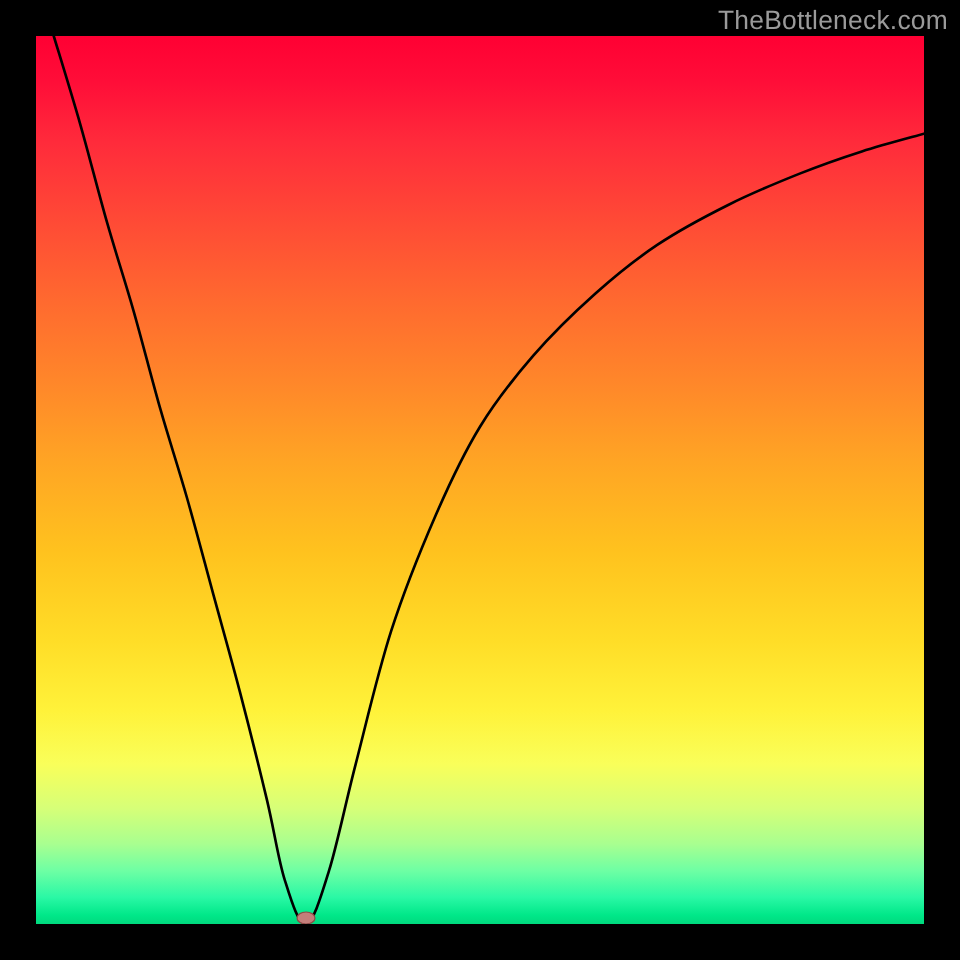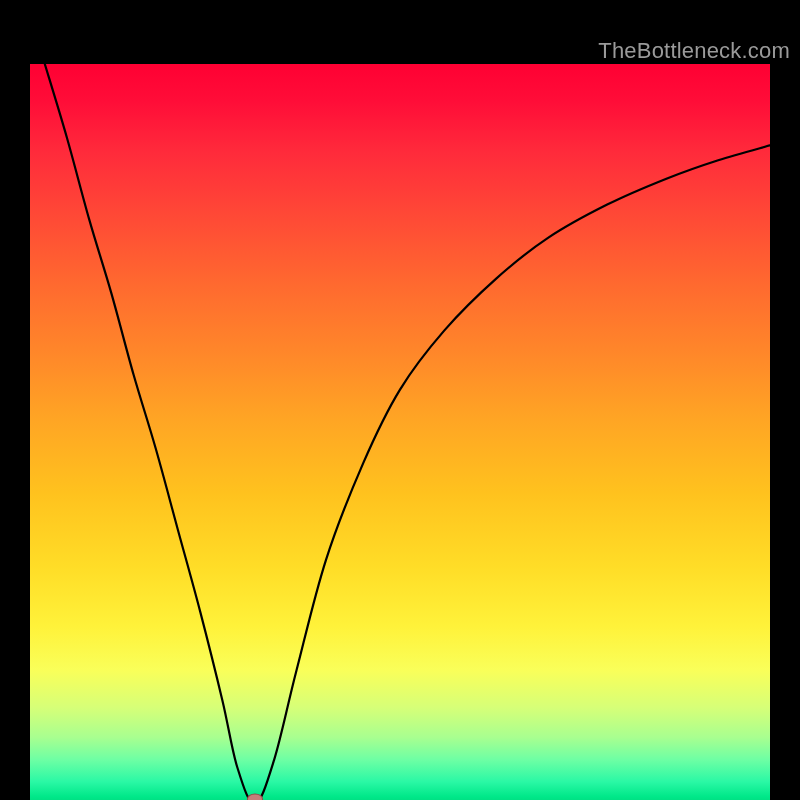--- a/index.html
+++ b/index.html
@@ -9,21 +9,20 @@
     height: 800px;
     overflow: hidden;
     background: #000;
     font-family: Arial, Helvetica, sans-serif;
   }
   .frame {
     position: relative;
     width: 800px;
     height: 620px;
     background: #000;
-    margin-top: 34px;
   }
   .plot {
     position: absolute;
     left: 30px;
     top: 30px;
     width: 740px;
     height: 740px;
     overflow: hidden;
   }
   .gradient {

